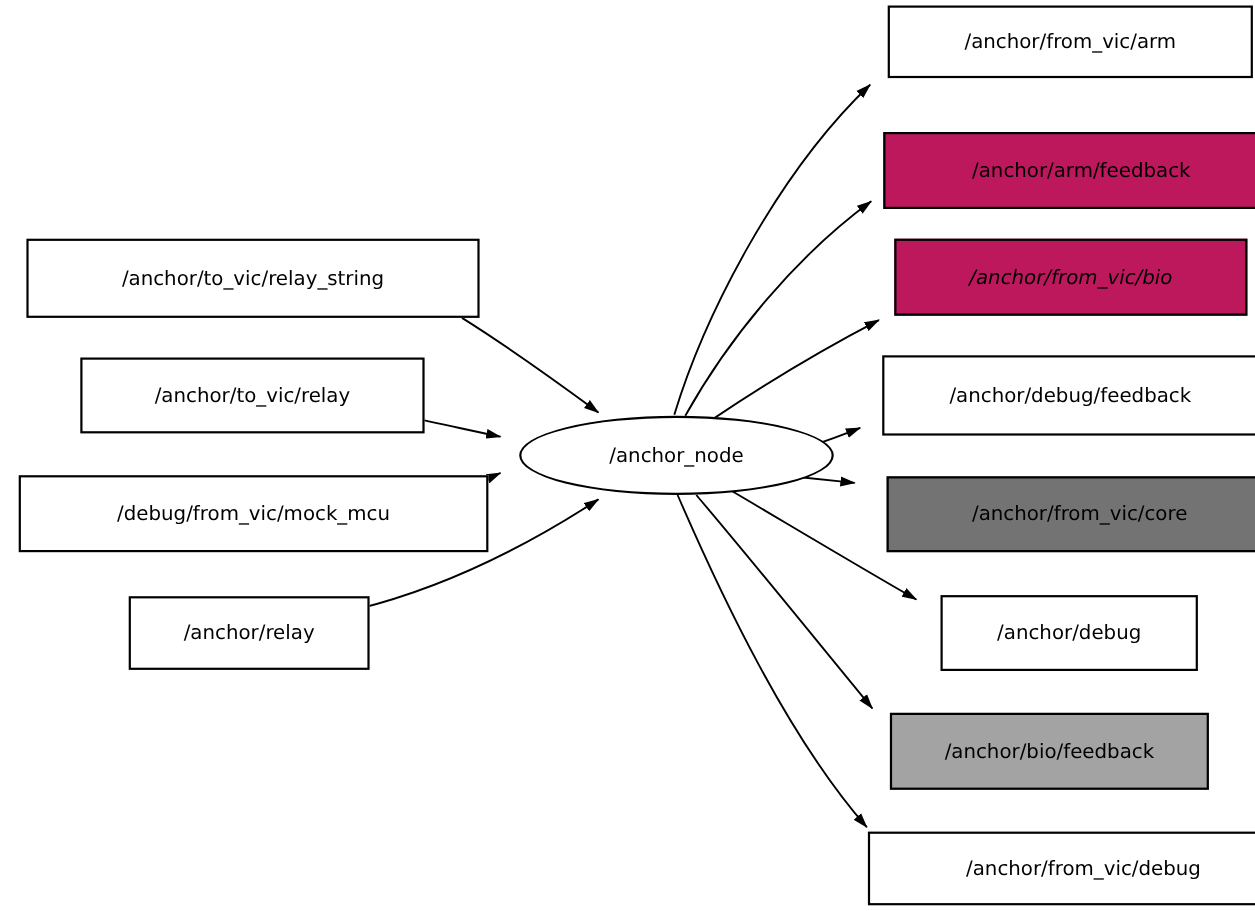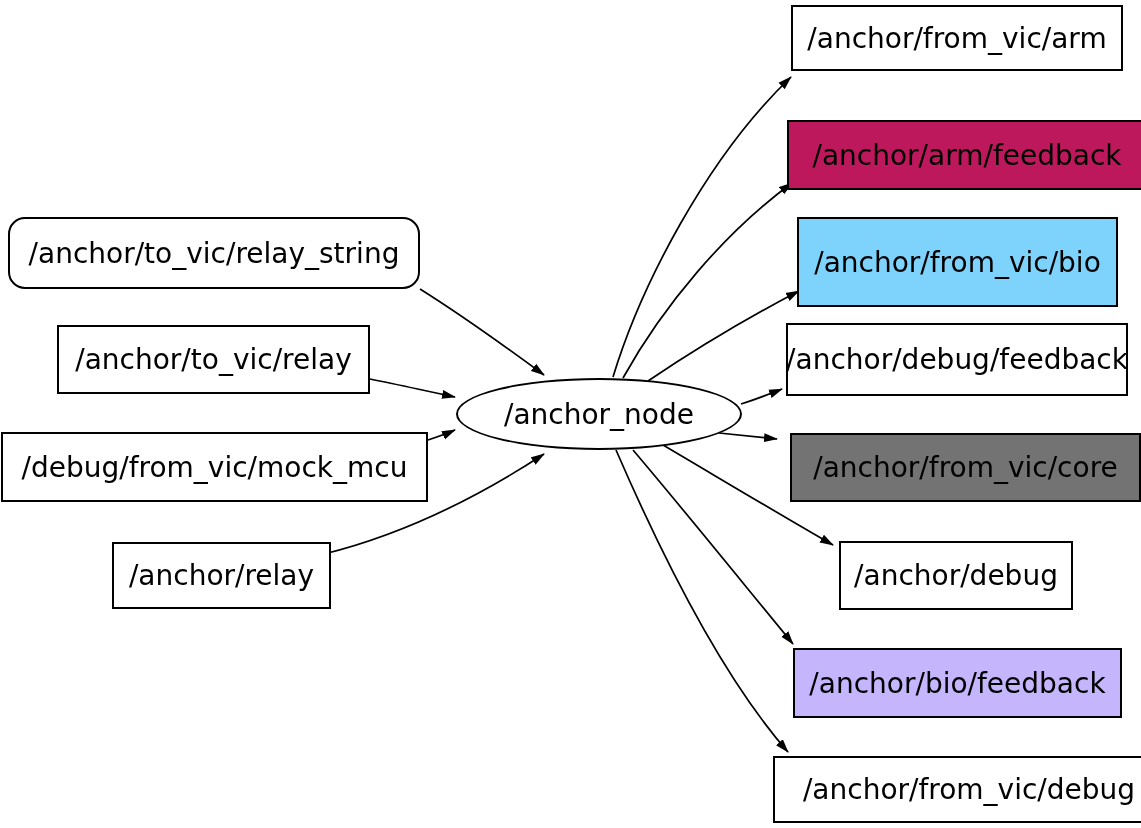--- a/index.html
+++ b/index.html
@@ -27,23 +27,24 @@
   }
   .node {
     position: absolute;
     box-sizing: border-box;
     display: flex;
     align-items: center;
     justify-content: center;
     background: #ffffff;
     border: 2px solid #000000;
     color: #000000;
-    font-size: 28px;
+    font-size: 18px;
     white-space: nowrap;
     cursor: default;
+    margin-left: 16px;
   }
   .node.box {
     border-radius: 0;
   }
   .node.ellipse {
     border-radius: 50%;
     align-items: center;
   }
   .node span {
     pointer-events: none;
@@ -72,50 +73,50 @@
         <path d="M663,445 C719,478 779,514 833,545" class="edge" marker-end="url(#arrowhead)" stroke="#000000"></path>
         <path d="M633,450 C684,510 742,582 793,644" class="edge" marker-end="url(#arrowhead)" stroke="#000000"></path>
         <path d="M616,450 C655,540 716,670 788,752" class="edge" marker-end="url(#arrowhead)" stroke="#000000"></path>
       </g>
   </svg>
 
   <div id="node-layer">
     <div class="node ellipse" id="center-node" style="left: 456px; top: 378px; width: 286px; height: 72px; background: rgb(255, 255, 255);">
       <span>/anchor_node</span>
     </div>
-  <div class="node box" style="left: 8px; top: 217px; width: 412px; height: 72px; background: rgb(255, 255, 255); border-radius: 17px;">
+  <div class="node box" style="left: 8px; top: 217px; width: 412px; height: 72px; background: rgb(255, 255, 255);">
         <span>/anchor/to_vic/relay_string</span>
       </div>
       <div class="node box" style="left: 57px; top: 325px; width: 313px; height: 69px; background: rgb(255, 255, 255); text-align: right;">
         <span>/anchor/to_vic/relay</span>
       </div>
       <div class="node box" style="left: 1px; top: 432px; width: 427px; height: 70px; background: rgb(255, 255, 255);">
         <span>/debug/from_vic/mock_mcu</span>
       </div>
-      <div class="node box" style="left: 112px; top: 542px; width: 219px; height: 67px; background: rgb(255, 255, 255);">
+      <div class="node box" style="left: 101px; top: 542px; width: 219px; height: 67px; background: rgb(255, 255, 255);">
         <span>/anchor/relay</span>
       </div>
       <div class="node box" style="left: 791px; top: 5px; width: 332px; height: 66px; background: rgb(255, 255, 255);">
         <span>/anchor/from_vic/arm</span>
       </div>
       <div class="node box" style="left: 787px; top: 120px; width: 360px; height: 70px; background: #be185d;">
         <span>/anchor/arm/feedback</span>
       </div>
-      <div class="node box" style="left: 797px; top: 217px; width: 321px; height: 90px; background: #7dd3fc;">
+      <div class="node box" style="left: 797px; top: 217px; width: 321px; height: 70px; background: #be185d; font-style: italic;">
         <span>/anchor/from_vic/bio</span>
       </div>
       <div class="node box" style="left: 786px; top: 323px; width: 342px; height: 73px; background: rgb(255, 255, 255);">
         <span>/anchor/debug/feedback</span>
       </div>
       <div class="node box" style="left: 790px; top: 433px; width: 351px; height: 69px; background: #737373;">
         <span>/anchor/from_vic/core</span>
       </div>
       <div class="node box" style="left: 839px; top: 541px; width: 234px; height: 69px; background: rgb(255, 255, 255);">
         <span>/anchor/debug</span>
       </div>
-      <div class="node box" style="left: 793px; top: 648px; width: 329px; height: 70px; background: #c4b5fd;">
+      <div class="node box" style="left: 793px; top: 648px; width: 290px; height: 70px; background: #a3a3a3;">
         <span>/anchor/bio/feedback</span>
       </div>
       <div class="node box" style="left: 773px; top: 756px; width: 392px; height: 67px; background: rgb(255, 255, 255);">
         <span>/anchor/from_vic/debug</span>
       </div>
     </div>
 </div>
 
 </body></html>

